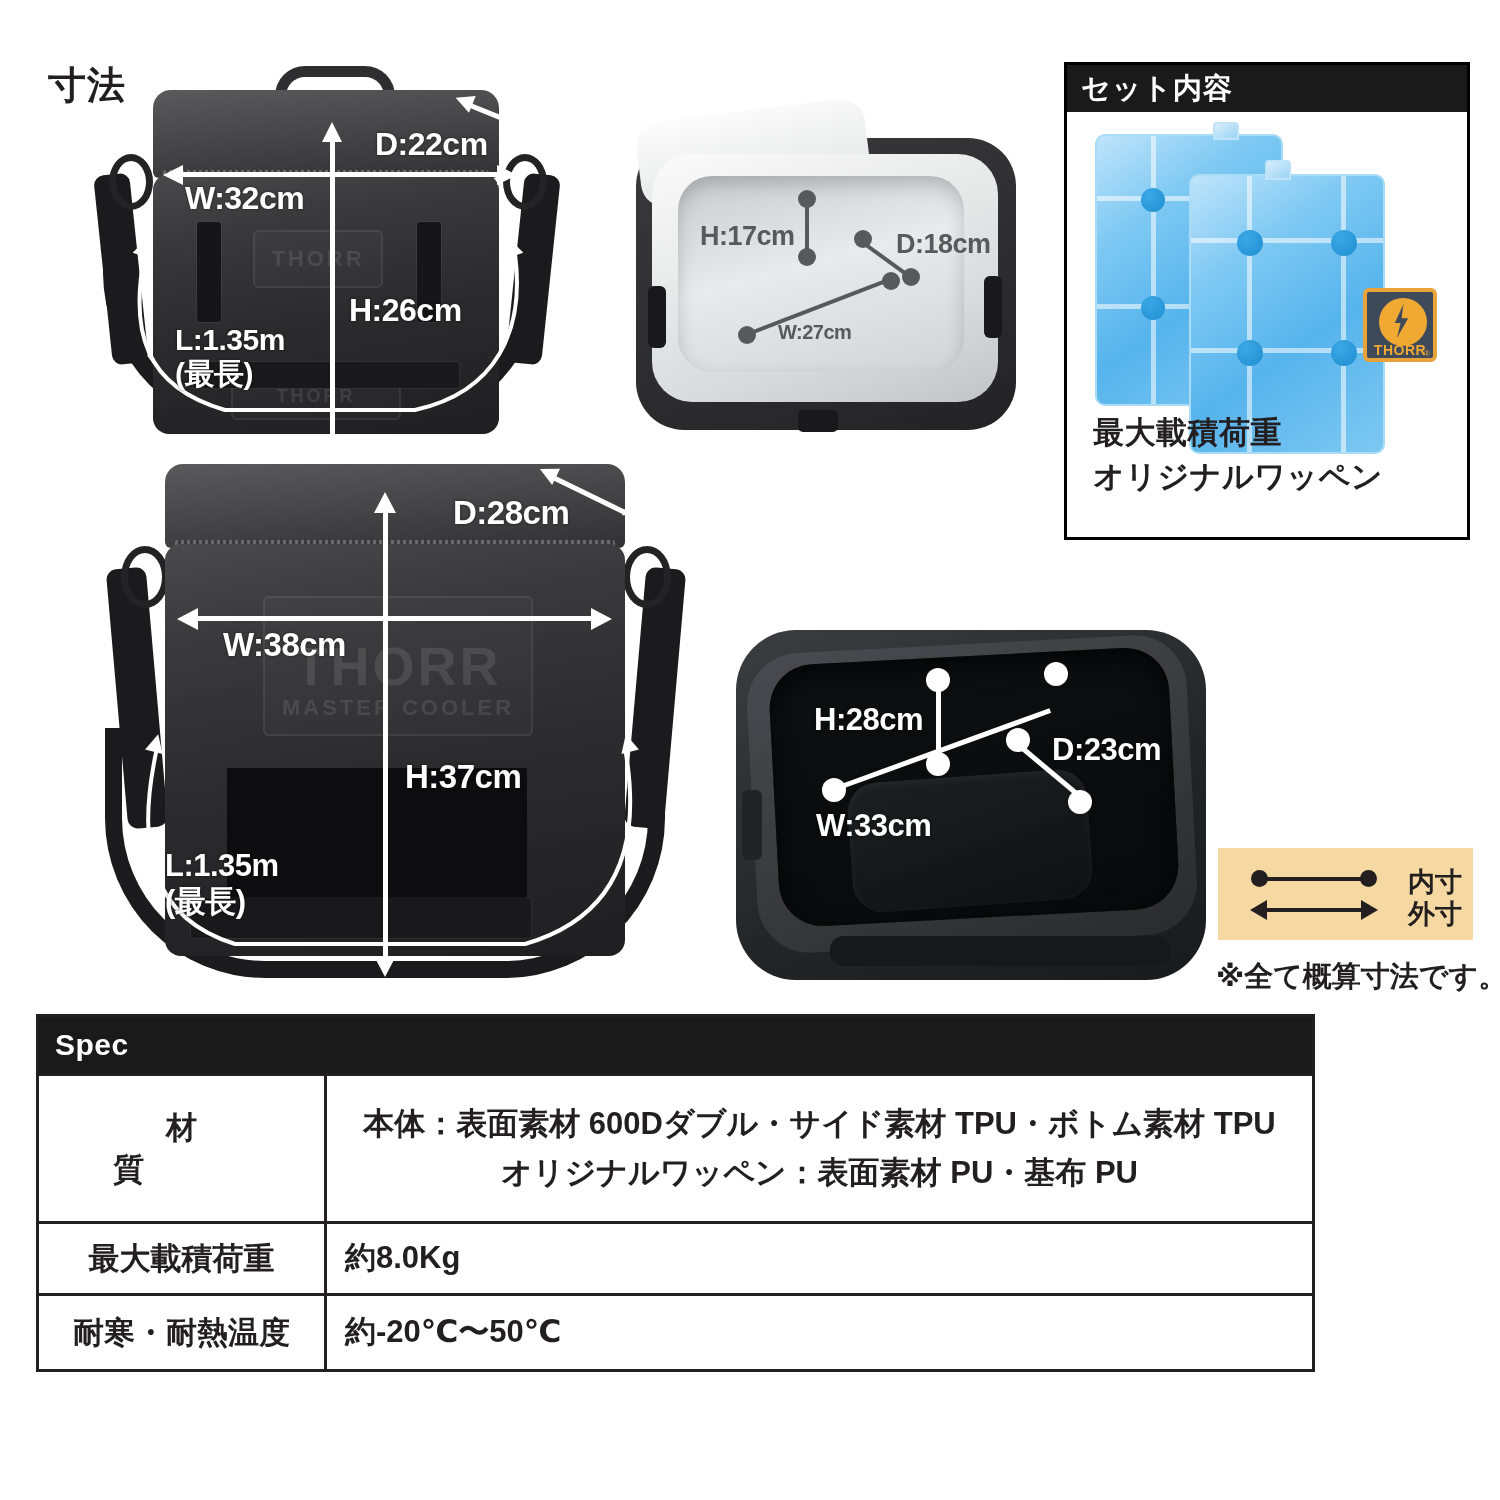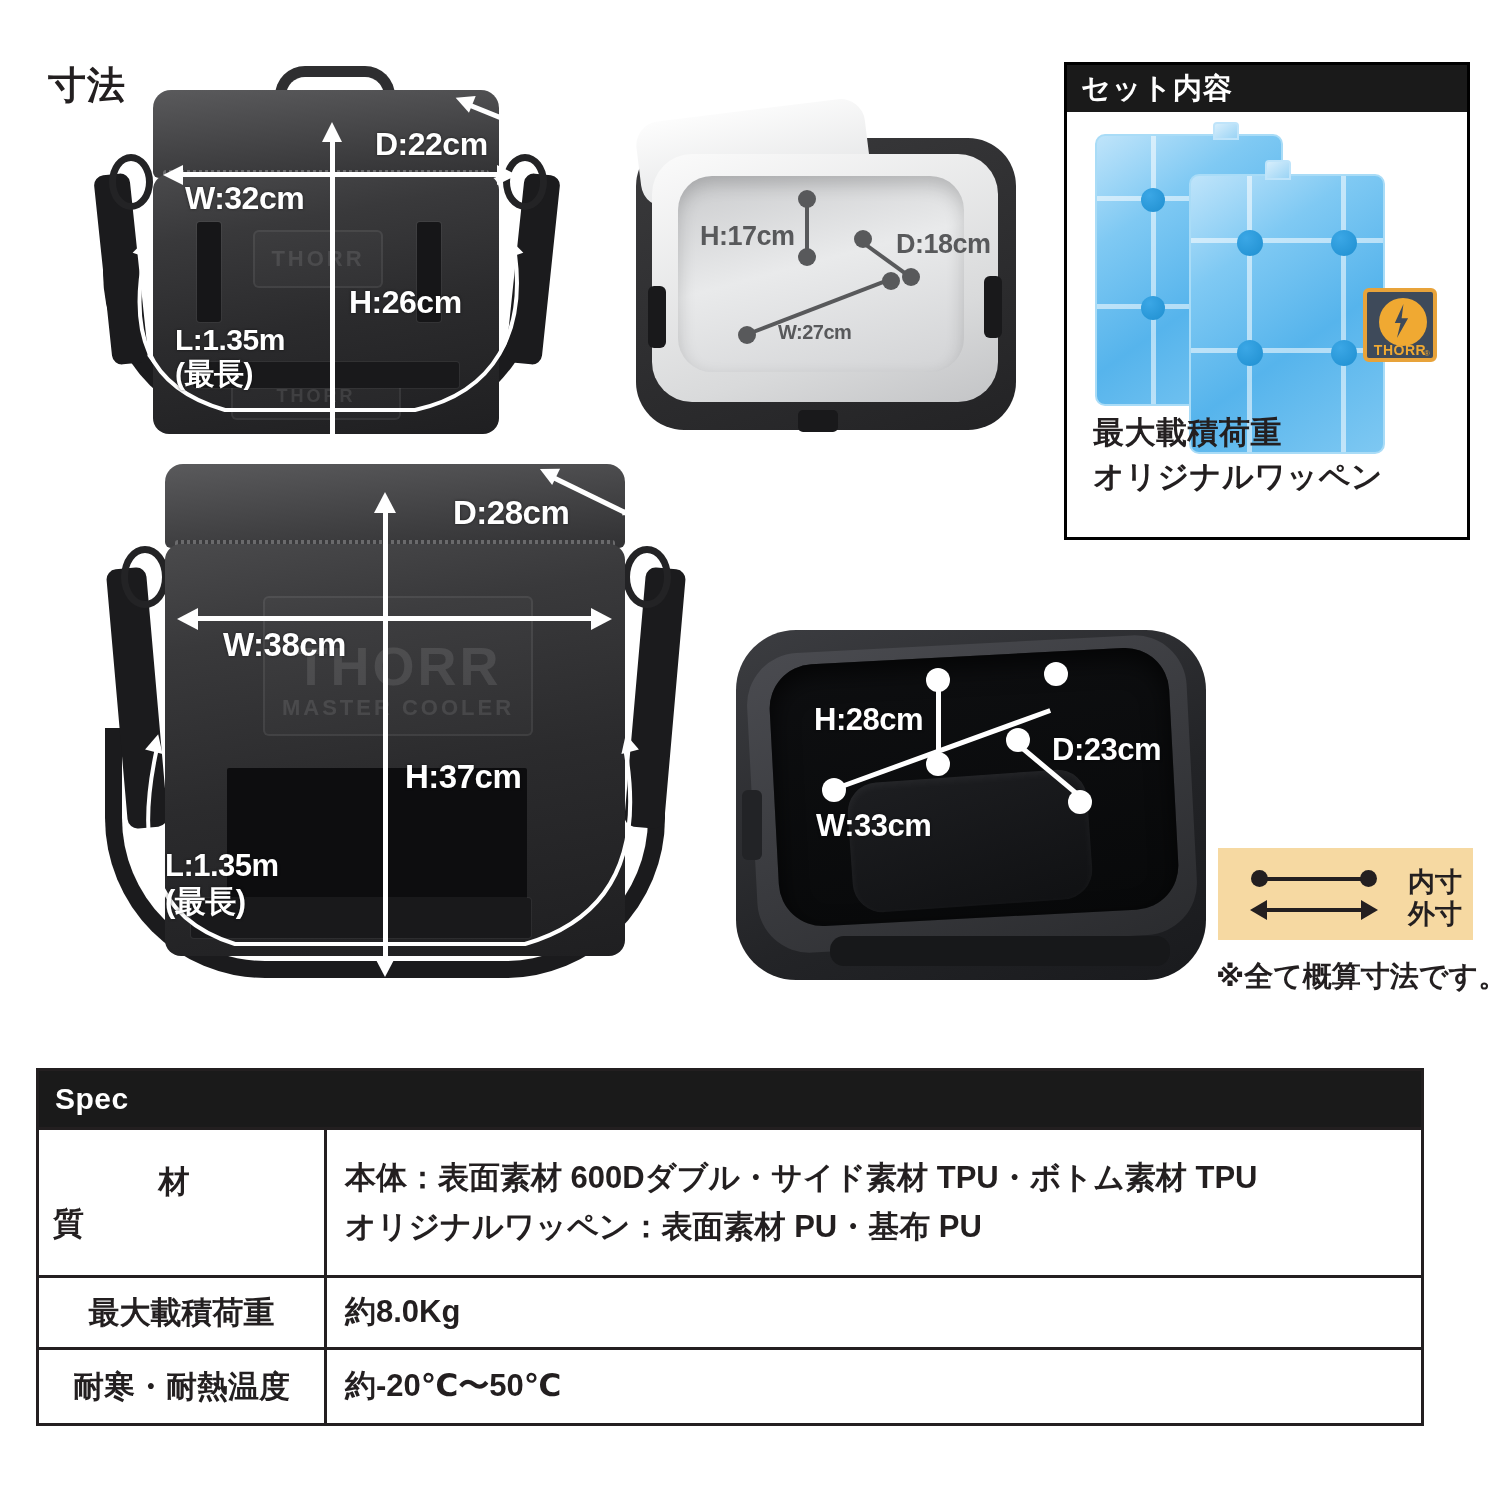--- a/index.html
+++ b/index.html
@@ -265,21 +265,21 @@
   }
   #legend-note {
     left: 1216px; top: 957px;
     font-size: 29px; font-weight: bold; color: #231f20;
     white-space: nowrap;
   }
 
   
   #spec-table {
     position: absolute;
-    left: 36px; top: 1068px; width: 1388px;
+    left: 36px; top: 1014px; width: 1279px;
     border: 3px solid #231f20;
     border-collapse: collapse;
   }
   #spec-header {
     background: #1a1a1a; height: 56px;
     display: flex; align-items: center; padding-left: 16px;
   }
   #spec-header-text {
     color: #ffffff; font-size: 30px; font-weight: bold; letter-spacing: .5px;
   }
@@ -296,21 +296,21 @@
   }
   .spec-label.spread { letter-spacing: .34em; text-indent: .34em; }
   .spec-value {
     flex: 1;
     display: flex; flex-direction: column; justify-content: center;
     padding: 8px 18px;
     font-size: 31px; font-weight: bold; color: #231f20;
   }
   .spec-value div { line-height: 1.55; }
   .row-h1 { height: 76px; }
-  .row-h2 { height: 148px; }
+  .row-h2 { height: 148px; text-align: center; }
   .row-h3 { height: 72px; }
   .row-h4 { height: 76px; }
 </style>
 </head>
 <body>
 
 <div id="page">
 
   <div class="abs" id="dim-title">寸法</div>
 
@@ -342,21 +342,21 @@
     <div class="dim-label dim-white" style="left:290px; top:66px; font-size:32px;">D:22cm</div>
 
     <div class="ln" style="left:96px; top:110px; width:320px; height:5px;"></div>
     <div class="arrowhead" style="left:78px; top:103px; border-top:10px solid transparent; border-bottom:10px solid transparent; border-right:20px solid #fff;"></div>
     <div class="arrowhead" style="left:412px; top:103px; border-top:10px solid transparent; border-bottom:10px solid transparent; border-left:20px solid #fff;"></div>
     <div class="dim-label dim-white" style="left:100px; top:120px; font-size:32px;">W:32cm</div>
 
     <div class="ln" style="left:245px; top:78px; width:5px; height:298px;"></div>
     <div class="arrowhead" style="left:237px; top:60px; border-left:10px solid transparent; border-right:10px solid transparent; border-bottom:20px solid #fff;"></div>
     <div class="arrowhead" style="left:237px; top:372px; border-left:10px solid transparent; border-right:10px solid transparent; border-top:20px solid #fff;"></div>
-    <div class="dim-label dim-white" style="left:264px; top:224px; font-size:32px;">H:26cm</div>
+    <div class="dim-label dim-white" style="left:264px; top:232px; font-size:32px;">H:26cm</div>
 
     <div class="arrowhead" style="left:50px; top:176px; border-left:9px solid transparent; border-right:9px solid transparent; border-bottom:18px solid #fff; transform:rotate(18deg);"></div>
     <div class="arrowhead" style="left:418px; top:176px; border-left:9px solid transparent; border-right:9px solid transparent; border-bottom:18px solid #fff; transform:rotate(-18deg);"></div>
     <svg width="490" height="400" style="position:absolute; left:0; top:0; pointer-events:none;">
       <path d="M60 190 C 44 270, 60 325, 140 348 L 330 348 C 412 330, 440 268, 430 192" fill="none" stroke="#ffffff" stroke-width="4"></path>
     </svg>
     <div class="dim-label dim-white" style="left:90px; top:262px; font-size:30px;">L:1.35m</div>
     <div class="dim-label dim-white" style="left:90px; top:296px; font-size:30px;">(最長)</div>
   </div>
 

